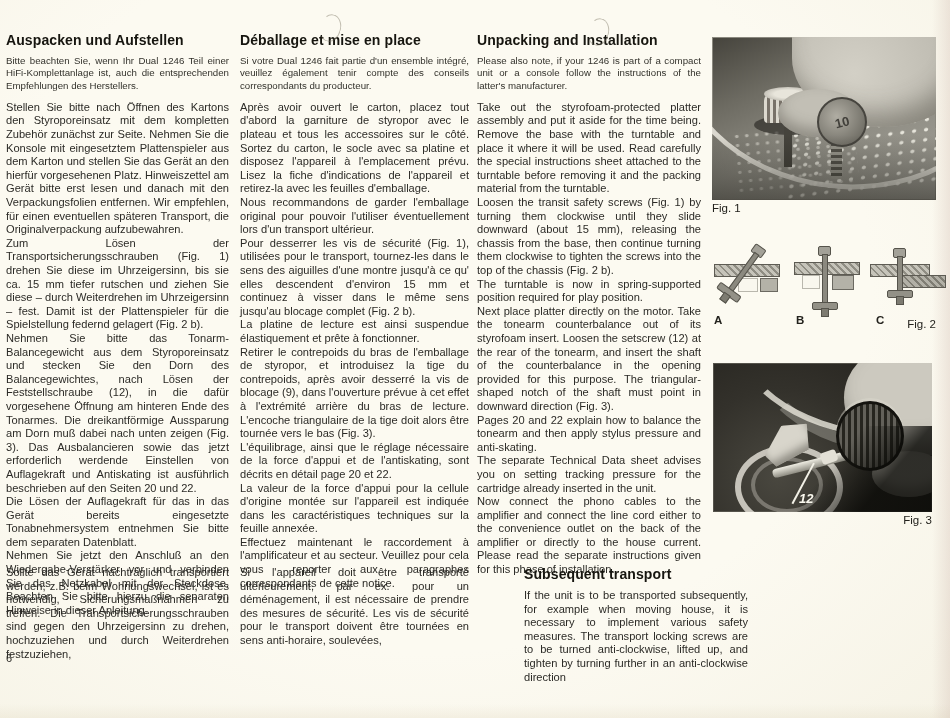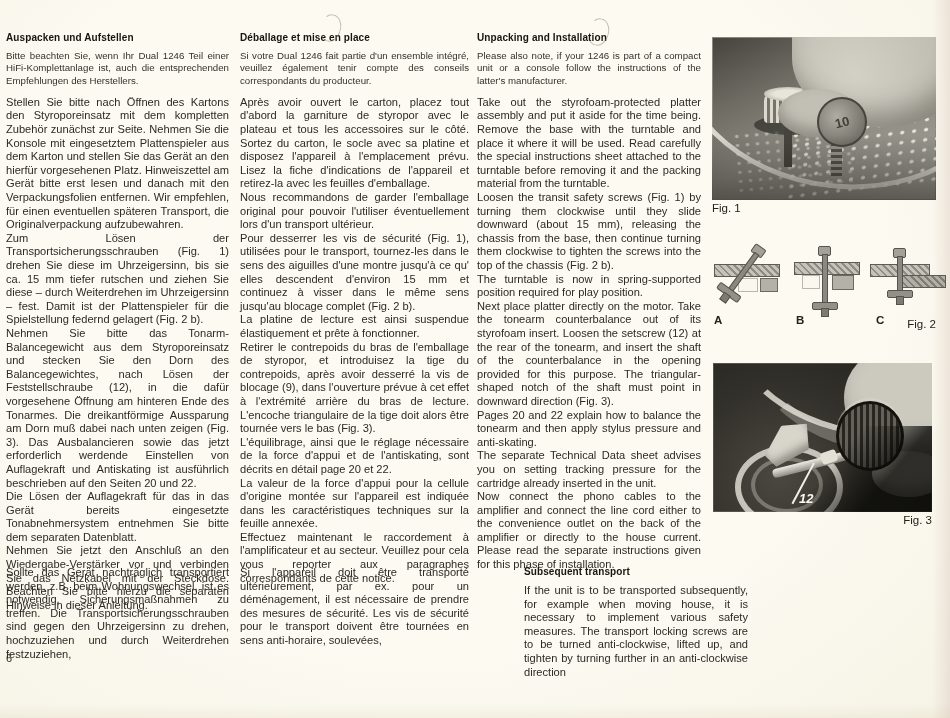--- a/index.html
+++ b/index.html
@@ -14,21 +14,21 @@
     background:
       linear-gradient(to left, rgba(205,182,172,0.30), rgba(205,182,172,0) 18px),
       linear-gradient(to top, rgba(220,210,185,0.25), rgba(220,210,185,0) 14px),
       radial-gradient(ellipse at 45% 40%, #fcfaf1 60%, #f6f3e6 100%);
   }
   
   .col{position:absolute;top:32px;}
   #col-de{left:6px;width:223px;}
   #col-fr{left:240px;width:229px;}
   #col-en{left:477px;width:224px;}
-  .heading{font-size:10px;font-weight:bold;color:#16150f;margin:0 0 7px 0;letter-spacing:.1px;}
+  .heading{font-size:14px;font-weight:bold;color:#16150f;margin:0 0 7px 0;letter-spacing:.1px;}
   .intro{font-size:9.7px;line-height:12.3px;text-align:justify;margin:0 0 9px 0;color:#33322c;}
   .bodytext p{font-size:11.1px;line-height:13.6px;text-align:justify;margin:0;color:#2b2a26;}
   .transport{position:absolute;top:566px;}
   #tr-de{left:6px;width:223px;}
   #tr-fr{left:240px;width:229px;}
   #tr-en{left:500px;width:224px;margin-left:24px;}
   .pagenum{position:absolute;left:6px;top:652px;font-size:11px;color:#2b2a26;}
   
   .ring{position:absolute;width:19px;height:26px;border:1.5px solid rgba(125,118,100,0.45);
         border-radius:50%;border-left-color:transparent;transform:rotate(14deg);}

